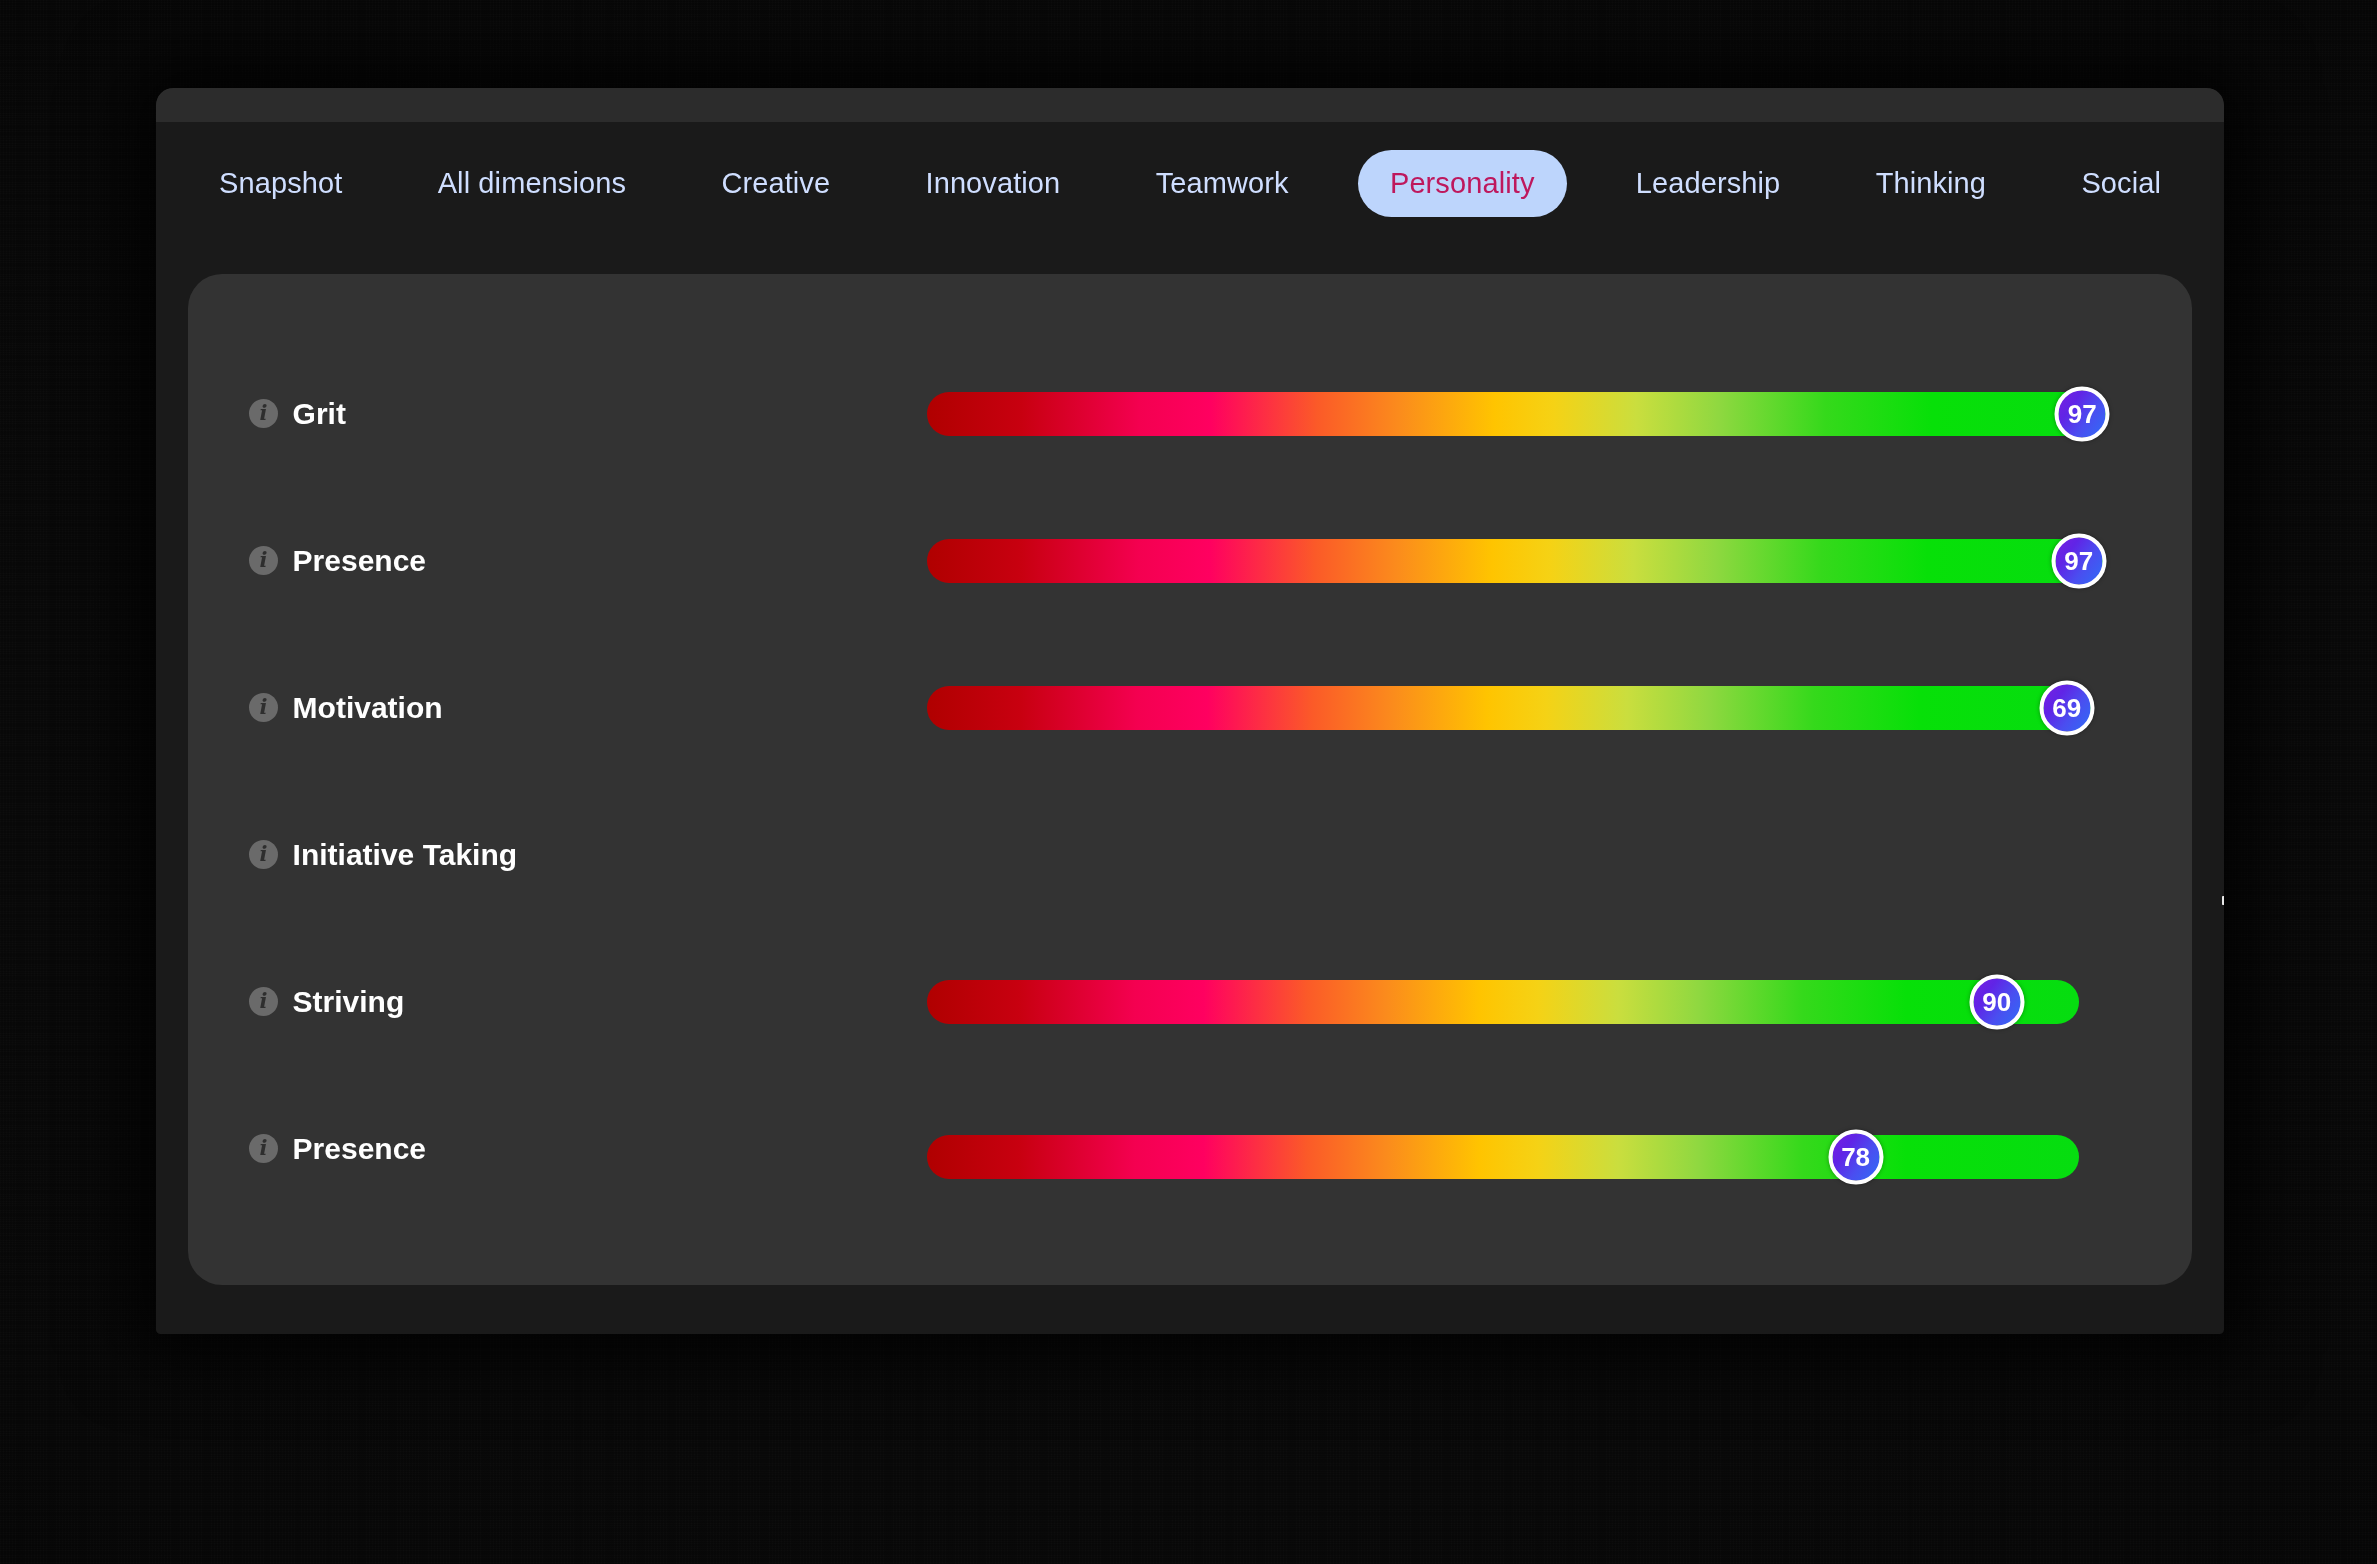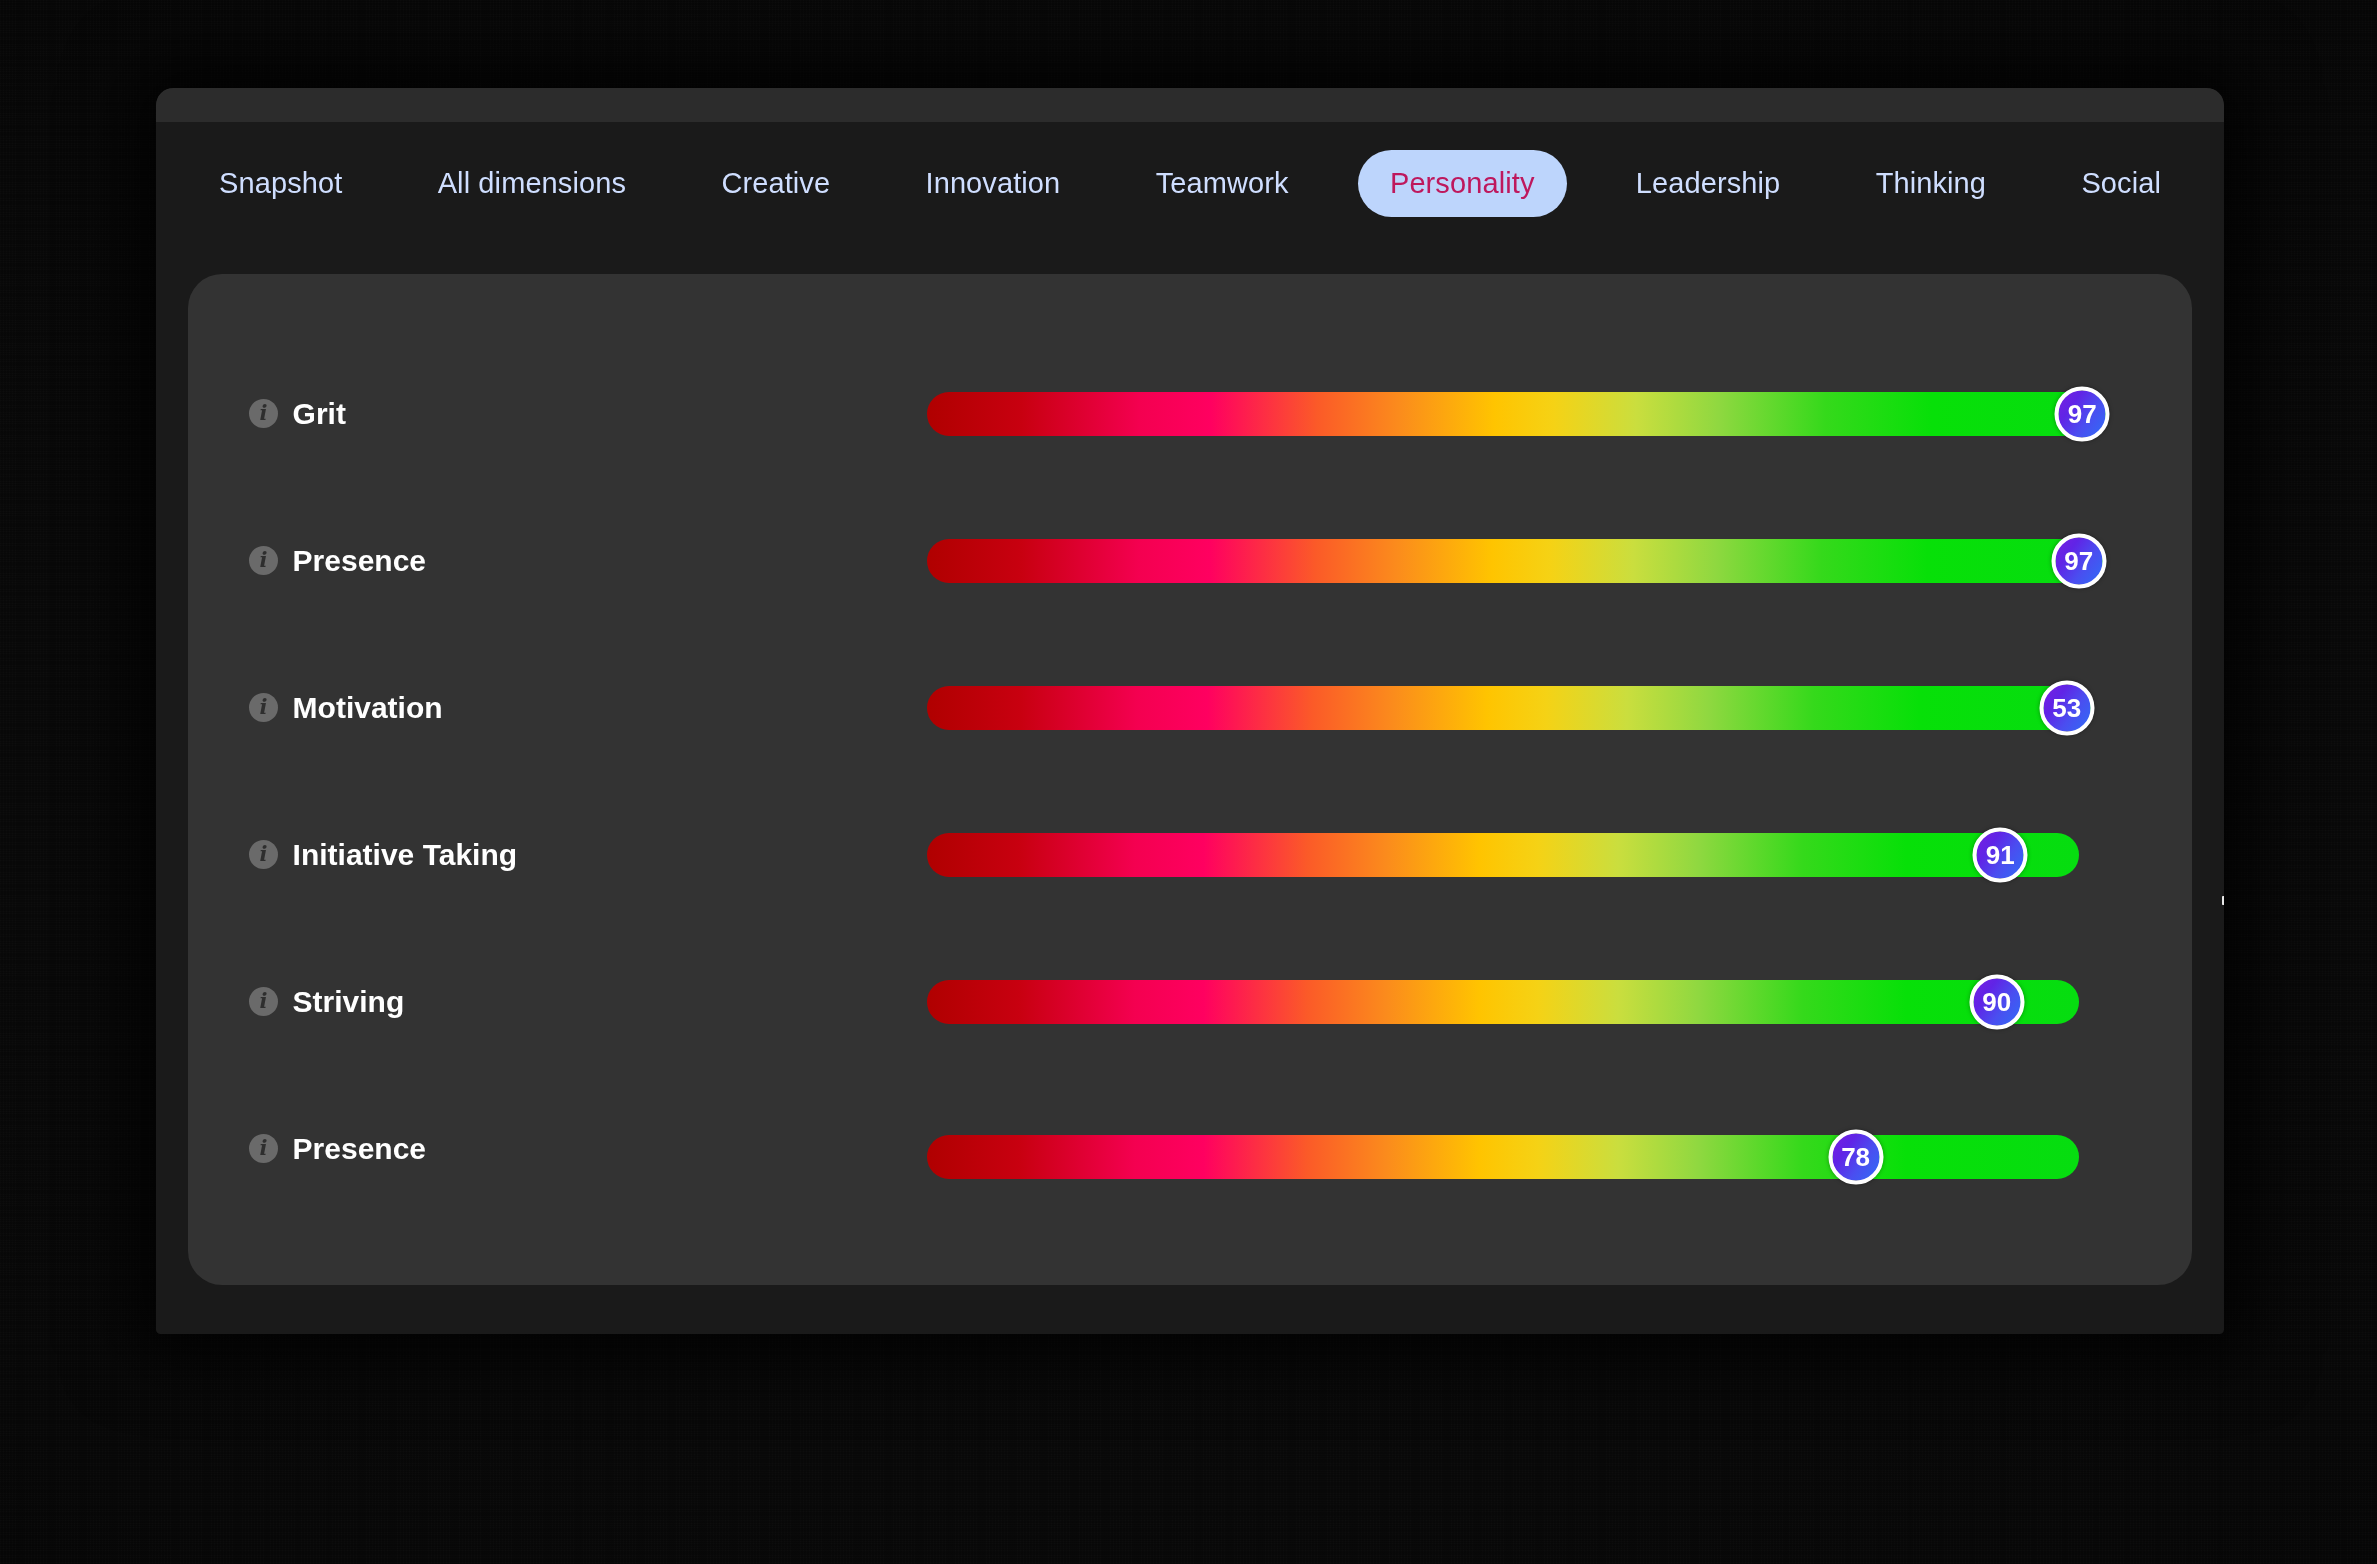--- a/index.html
+++ b/index.html
@@ -265,35 +265,30 @@
         </div>
         <div class="row">
           <div class="row-label">
             <div class="info-icon">
               <span>i</span>
             </div>
             <div class="dim-name">Motivation</div>
           </div>
           <div class="bar-track" style="width: 1206px;">
             <div class="bar-fill" style="width: 96.8%;">
-              <div class="score-badge" style="left: 97.624%;">53</div>
+              <div class="score-badge" style="left: 97.624%;">69</div>
             </div>
           </div>
         </div>
         <div class="row">
           <div class="row-label">
             <div class="info-icon">
               <span>i</span>
             </div>
             <div class="dim-name">Initiative Taking</div>
-          </div>
-          <div class="bar-track" style="width: 1206px;">
-            <div class="bar-fill" style="width: 95.5%;">
-              <div class="score-badge" style="left: 93.1937%;">91</div>
-            </div>
           </div>
         </div>
         <div class="row">
           <div class="row-label">
             <div class="info-icon">
               <span>i</span>
             </div>
             <div class="dim-name">Striving</div>
           </div>
           <div class="bar-track" style="width: 1206px;">

